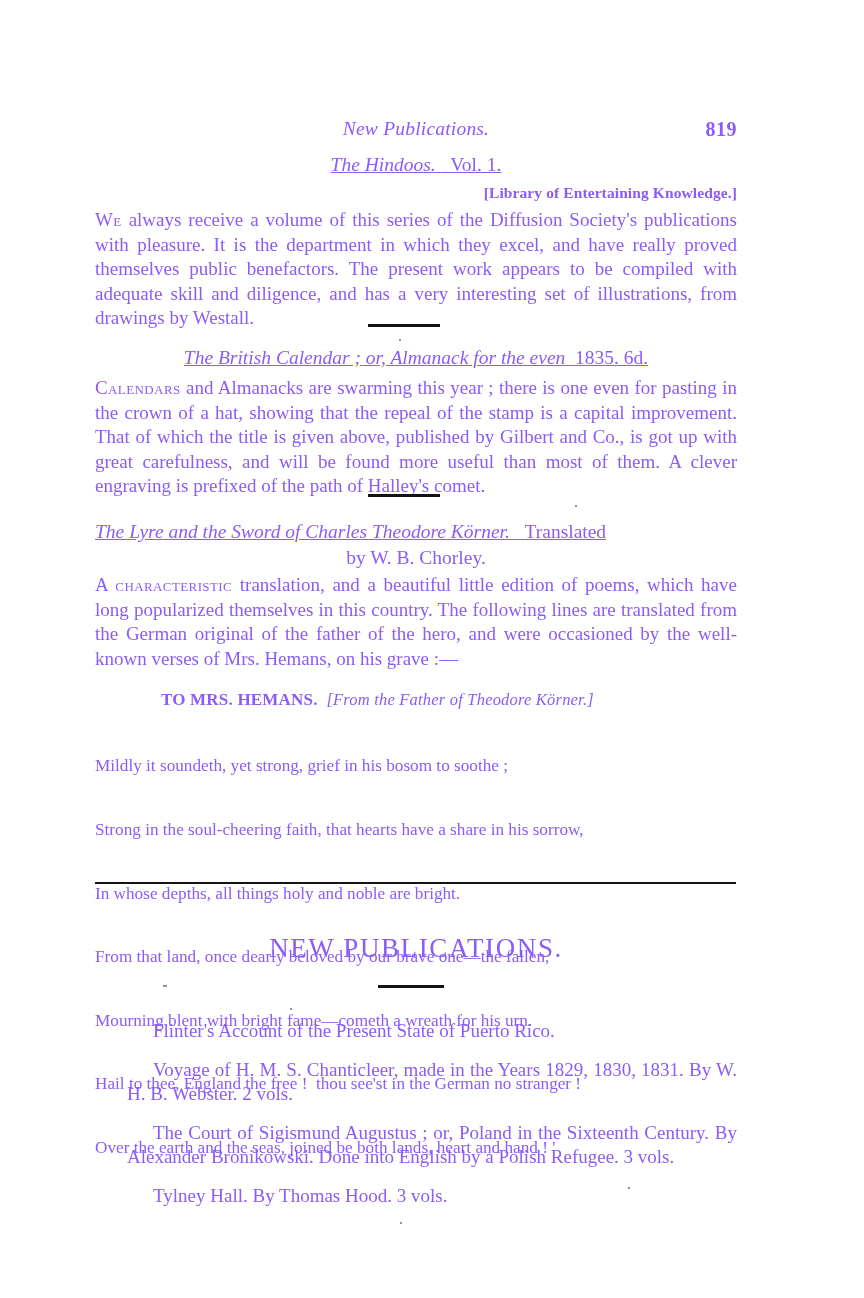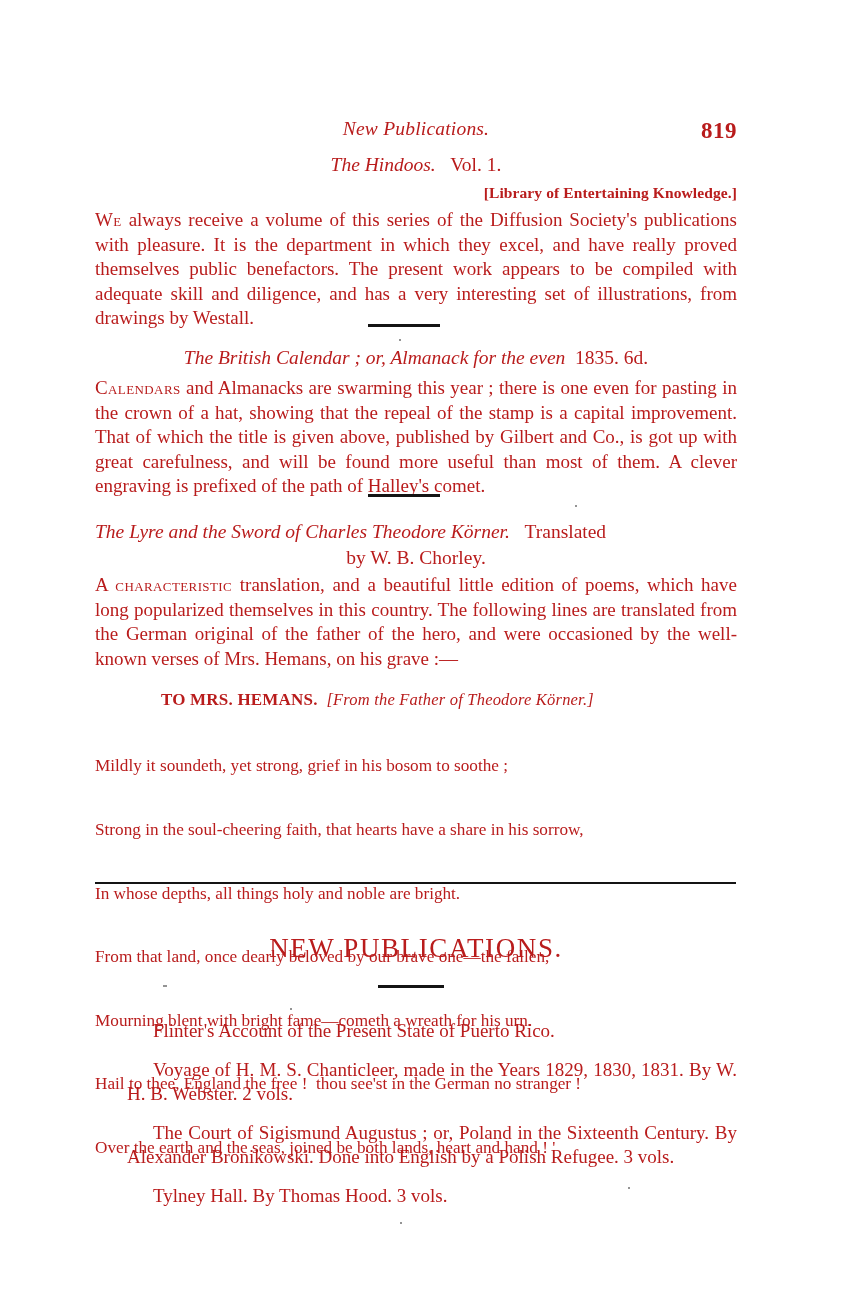--- a/index.html
+++ b/index.html
@@ -5,21 +5,21 @@
   html, body {
     margin: 0;
     padding: 0;
     background: #ffffff;
   }
   .page {
     position: relative;
     width: 864px;
     height: 1298px;
     background: #ffffff;
-    color: #b91c1c;
+    color: #8b5cf6;
     font-family: "Liberation Serif", "DejaVu Serif", serif;
     overflow: hidden;
   }
   .col {
     position: absolute;
     left: 95px;
     width: 642px;
   }
 
   
@@ -34,30 +34,31 @@
     text-align: center;
     font-style: italic;
     font-size: 19.5px;
     letter-spacing: 0.2px;
   }
   .runhead-folio {
     position: absolute;
     right: 0;
     top: 0;
     font-weight: bold;
-    font-size: 23px;
+    font-size: 20px;
     letter-spacing: 0.5px;
   }
 
   
   .art-title {
     text-align: center;
     font-style: italic;
     font-size: 19.5px;
     line-height: 26px;
+    text-decoration: underline;
   }
   .art-title .roman {
     font-style: normal;
   }
   .art-sub {
     text-align: right;
     font-size: 15.5px;
     font-weight: bold;
     line-height: 22px;
     letter-spacing: 0.1px;

